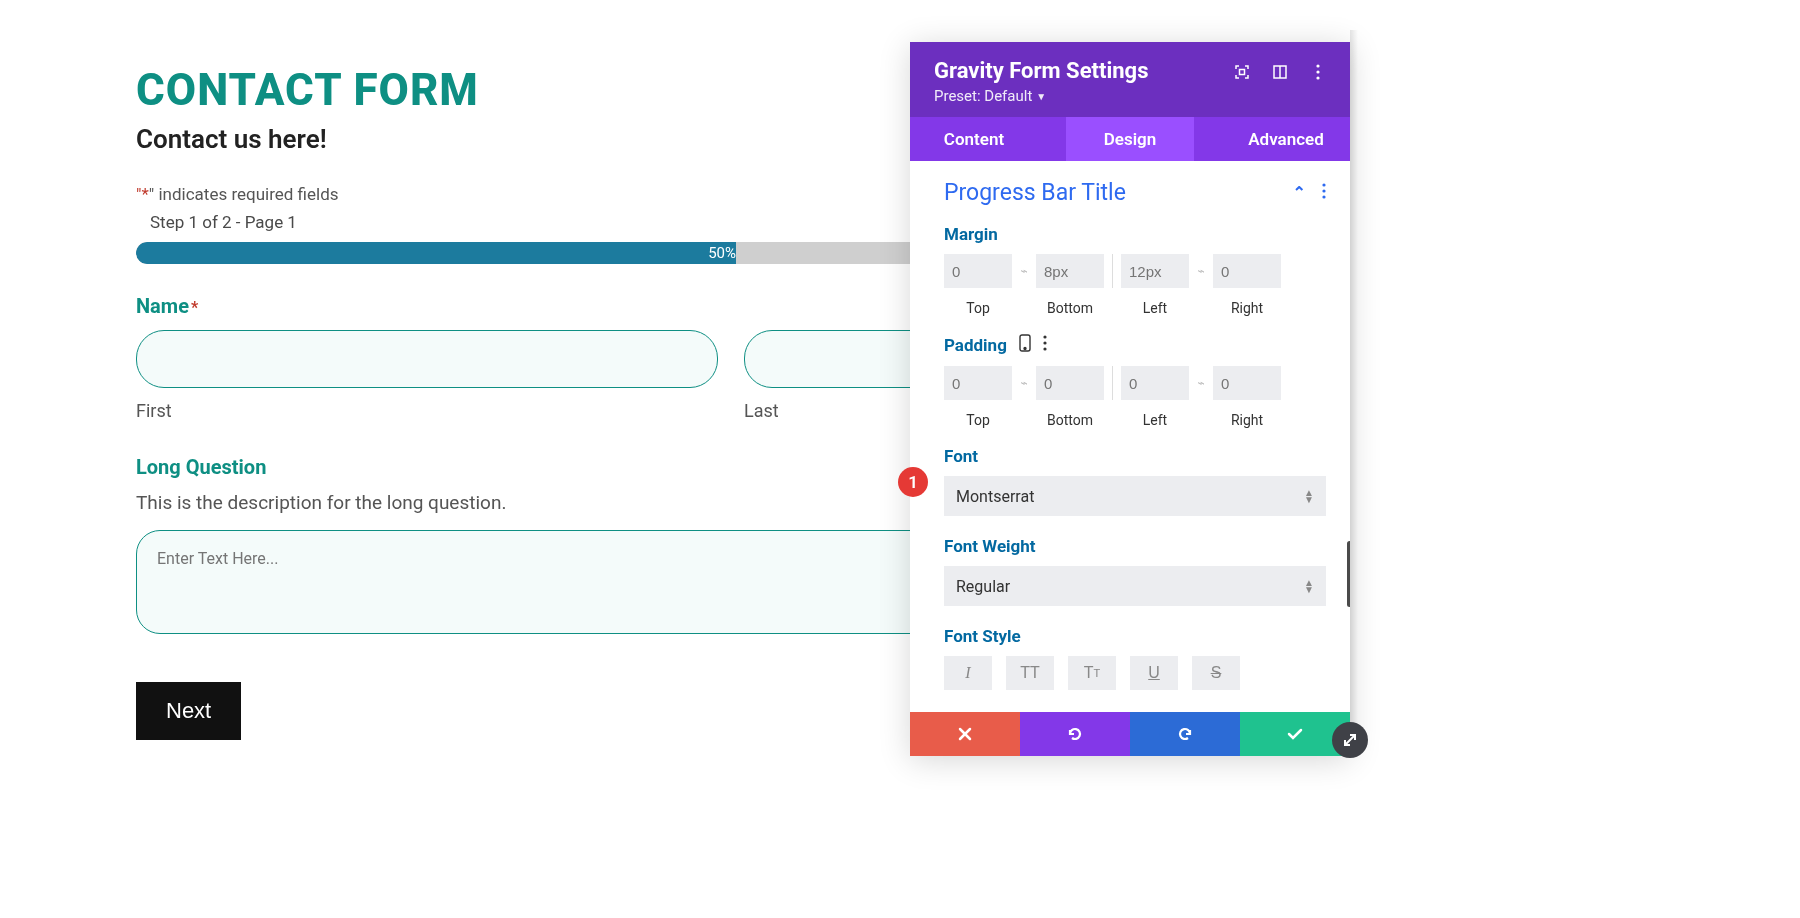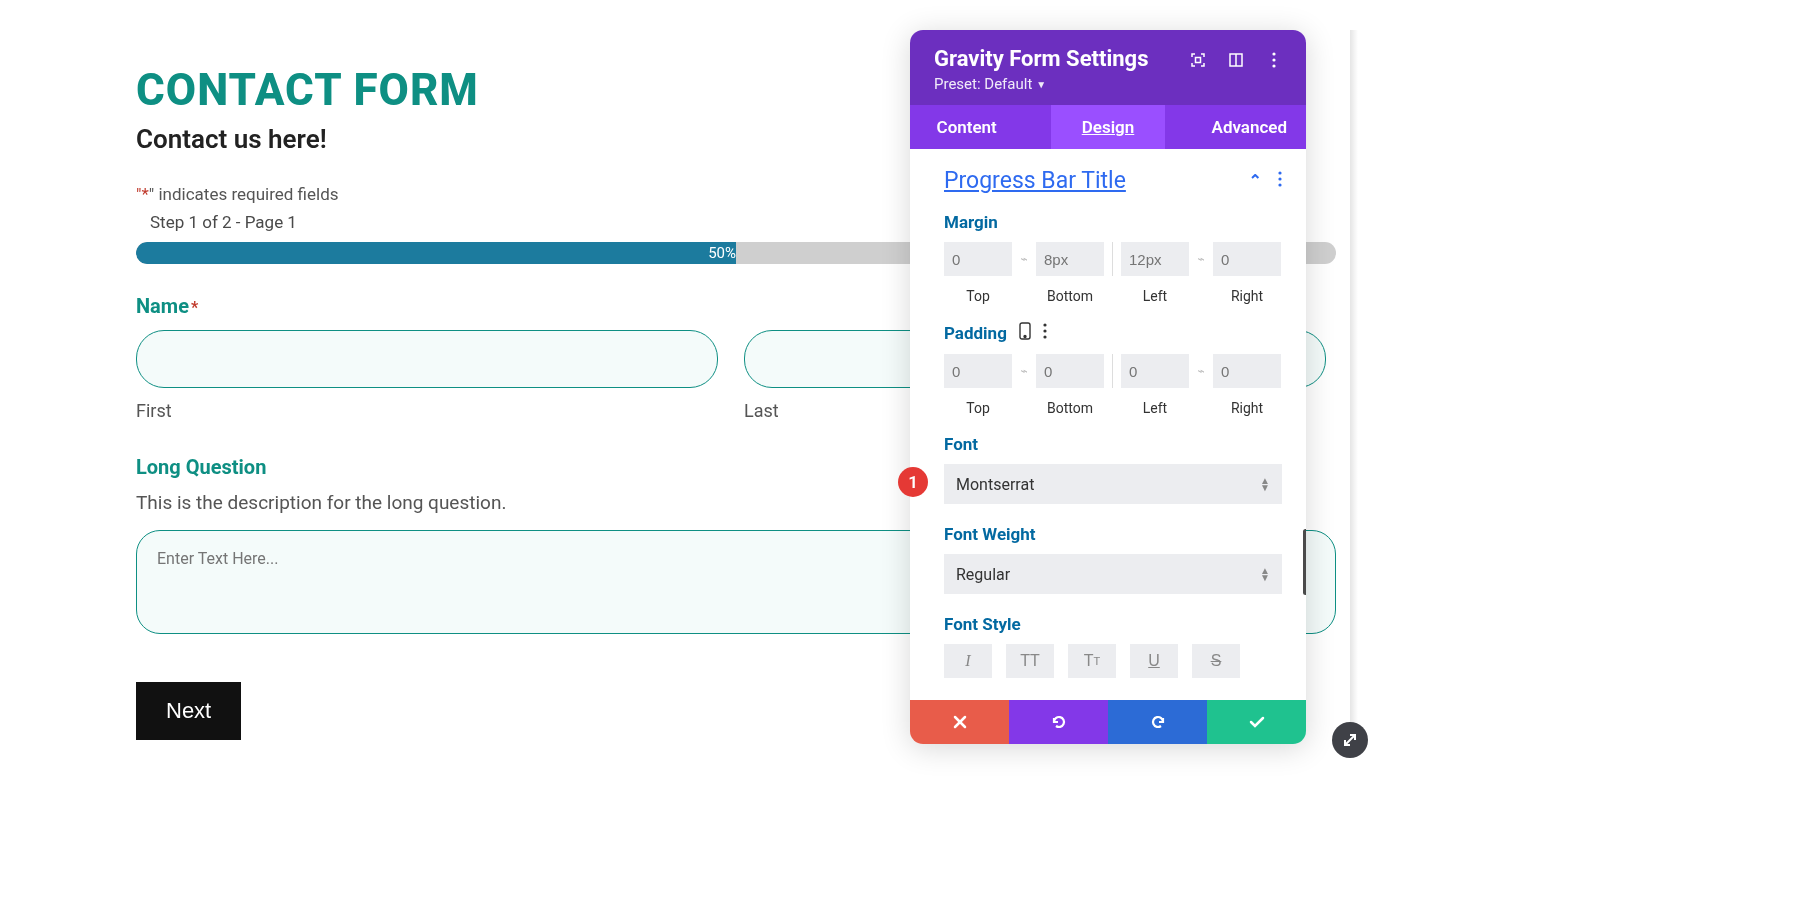--- a/index.html
+++ b/index.html
@@ -105,25 +105,25 @@
     border: none;
     font-size: 22px;
     padding: 16px 30px;
     cursor: pointer;
   }
 
   
   .panel {
     position: absolute;
     left: 910px;
-    top: 30px;
-    width: 396px;
+    top: 42px;
+    width: 440px;
     background: #fff;
     box-shadow: 0 4px 30px rgba(0,0,0,0.16);
-    border-radius: 13px;
+    border-radius: 0;
     overflow: hidden;
     z-index: 10;
   }
   .panel-header {
     background: #6c2fbf;
     color: #fff;
     padding: 16px 24px 12px;
     display: flex;
     align-items: flex-start;
     justify-content: space-between;
@@ -136,32 +136,32 @@
   .tabs { display: flex; background: #8338e8; gap: 28px; }
   .tab {
     flex: 1;
     text-align: center;
     color: #fff;
     font-size: 17px;
     font-weight: 600;
     padding: 12px 0;
     cursor: pointer;
   }
-  .tab.active { background: #9a4fff; text-decoration: underline; }
+  .tab.active { background: #9a4fff; }
   .panel-body {
     padding: 18px 24px 22px 34px;
     position: relative;
   }
   .section-head {
     display: flex;
     align-items: center;
     justify-content: space-between;
     margin-bottom: 18px;
   }
-  .section-title { color: #2e6af0; font-size: 23px; font-weight: 400; text-decoration: underline; }
+  .section-title { color: #2e6af0; font-size: 23px; font-weight: 400; }
   .section-icons { display:flex; gap:16px; align-items:center; }
   .opt-label { color: #0369a1; font-size: 17px; margin-bottom: 10px; display:flex; align-items:center; gap:12px;font-weight:bold;}
   .spacing-row { display: flex; align-items: flex-start; gap: 0; margin-bottom: 12px; }
   .sp-group { display:flex; align-items:center; }
   .sp-input {
     width: 68px;
     height: 34px;
     background: #ecedf0;
     border: none;
     padding: 0 8px;

